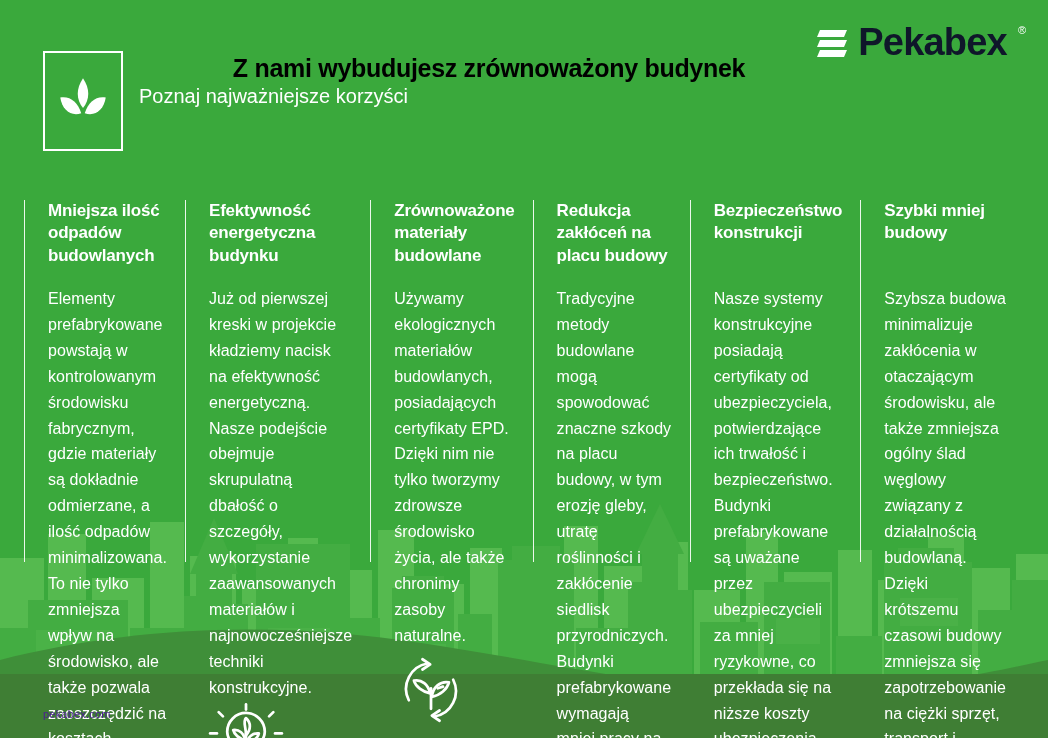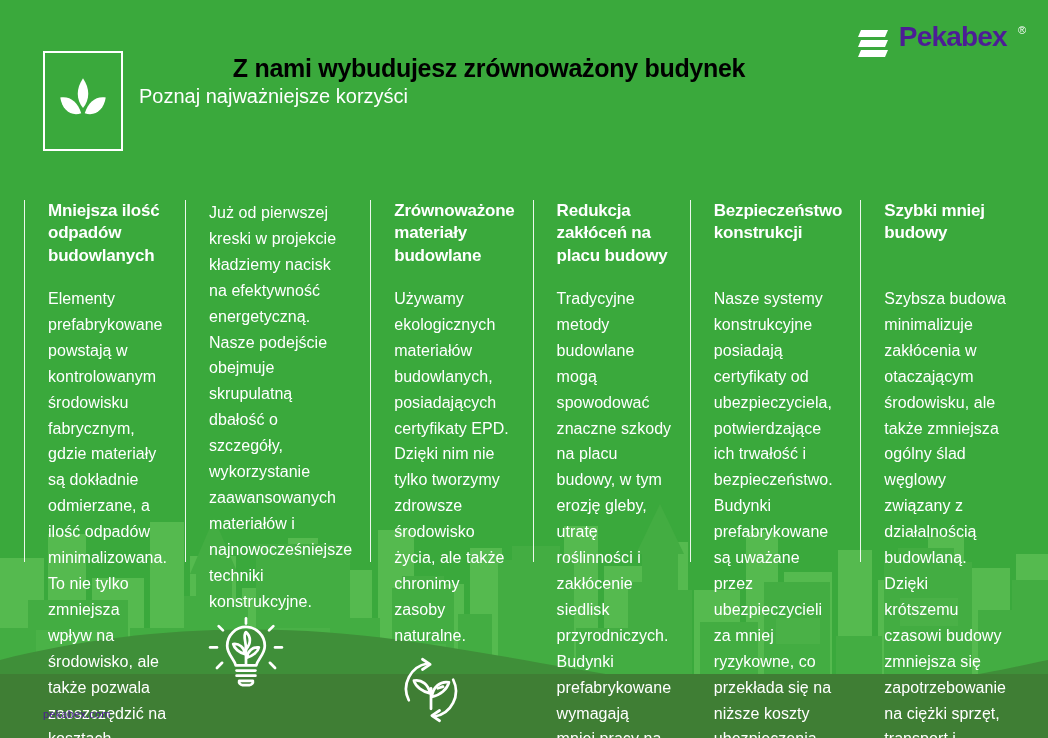--- a/index.html
+++ b/index.html
@@ -83,22 +83,22 @@
   .brand {
     position: absolute;
     right: 22px;
     top: 23px;
     display: flex;
     align-items: flex-start;
     gap: 11px;
   }
   .brand-bars { width: 30px; height: 31px; display: block; margin-top: 5px; }
   .brand-name {
-    color: #4c1d95;
-    font-size: 28px;
+    color: #0f172a;
+    font-size: 38px;
     font-weight: 700;
     letter-spacing: -0.8px;
     line-height: 1;
   }
   .brand-reg {
     color: #ffffff;
     font-size: 11px;
     font-weight: 400;
     line-height: 1;
     margin-top: 2px;
@@ -311,20 +311,21 @@
           </g>
           <g fill="#ffffff">
             <path d="M2 43 L13 43 L13 37 L24 47 L13 57 L13 51 L2 51 Z"></path>
             <path d="M94 43 L83 43 L83 37 L72 47 L83 57 L83 51 L94 51 Z"></path>
           </g>
         </svg>
       </div>
     </div>
 
     <div class="column">
+      <div class="col-title">Efektywność energetyczna budynku</div>
       <div class="col-body">Już od pierwszej kreski w projekcie kładziemy nacisk na efektywność energetyczną. Nasze podejście obejmuje skrupulatną dbałość o szczegóły, wykorzystanie zaawansowanych materiałów i najnowocześniejsze techniki konstrukcyjne.</div>
       <div class="col-icon">
         <svg viewBox="0 0 96 80" aria-hidden="true">
           <g fill="none" stroke="#ffffff" stroke-width="3.2" stroke-linecap="round" stroke-linejoin="round">
             <path d="M48 6 A22 22 0 0 1 70 28 C70 38, 62 43, 60 51 L36 51 C34 43, 26 38, 26 28 A22 22 0 0 1 48 6 Z"></path>
             <line x1="37" y1="57" x2="59" y2="57"></line>
             <line x1="37" y1="63" x2="59" y2="63"></line>
             <path d="M40 69 L56 69 A4 4 0 0 1 52 74 L44 74 A4 4 0 0 1 40 69 Z"></path>
             <line x1="48" y1="2" x2="48" y2="-4"></line>
             <line x1="21" y1="10" x2="16" y2="5"></line>

